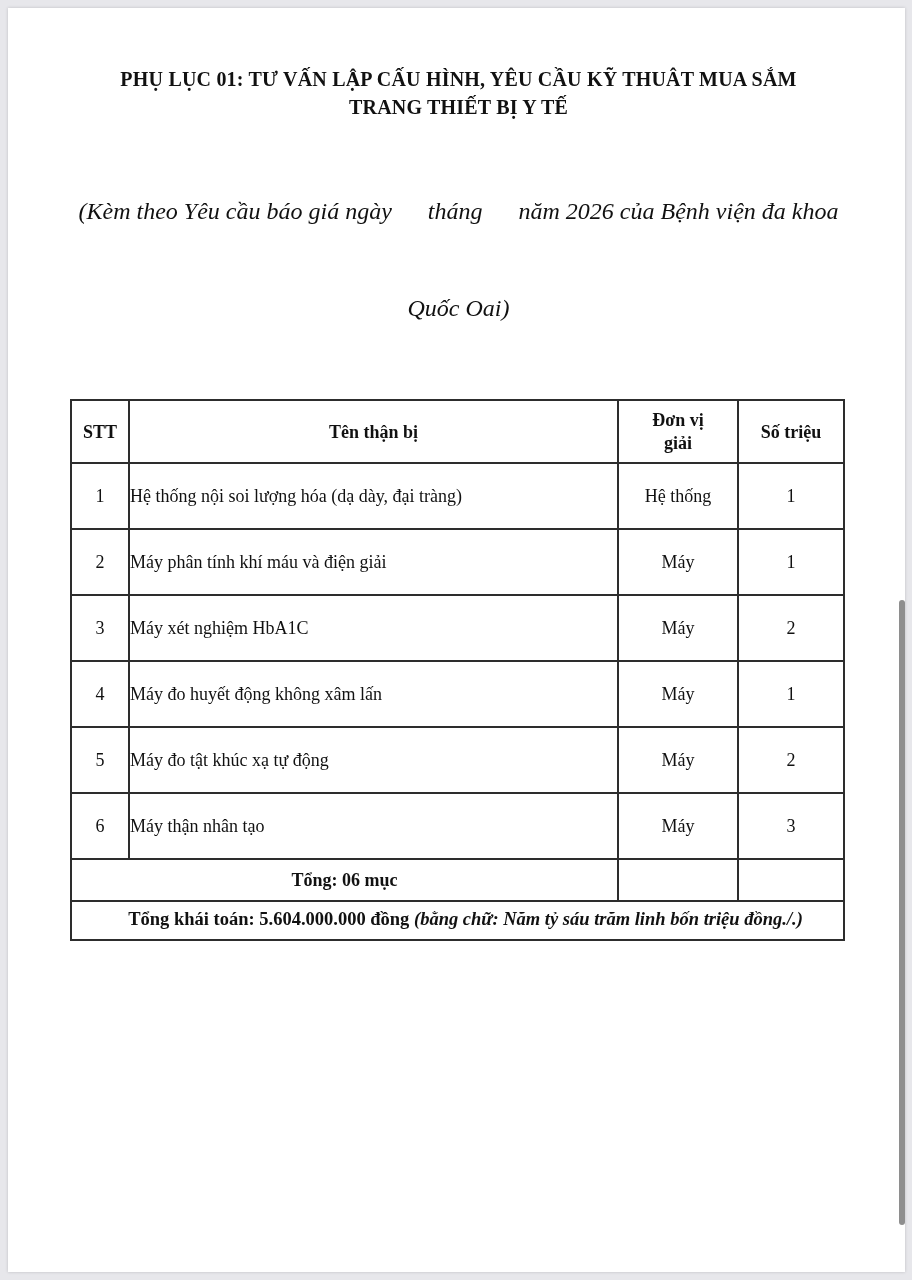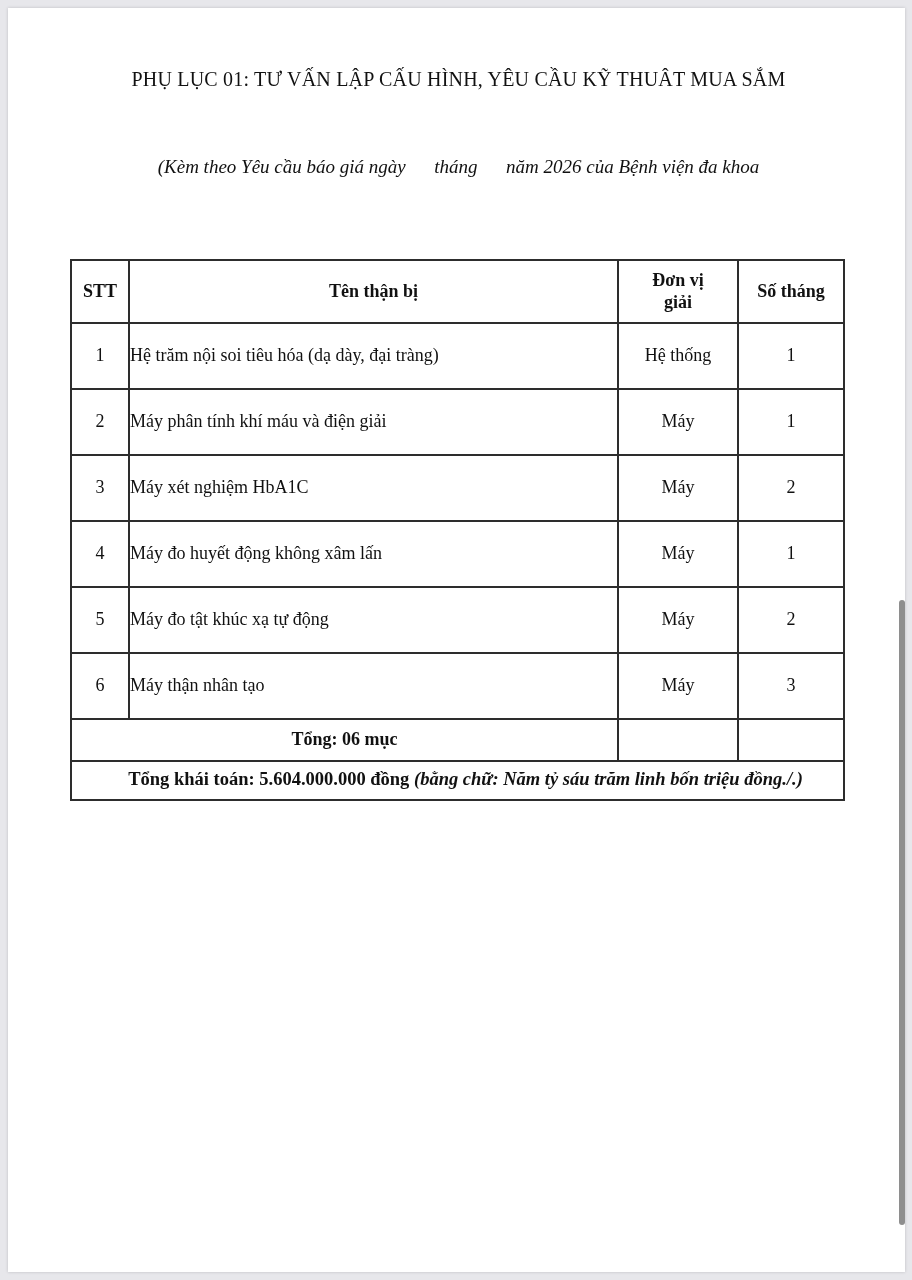--- a/index.html
+++ b/index.html
@@ -15,39 +15,39 @@
     position: absolute;
     left: 8px; top: 8px;
     width: 897px; height: 1264px;
     background: #ffffff;
     box-shadow: 0 0 3px rgba(0,0,0,0.18);
   }
   .content { padding: 58px 58px 0 62px; }
 
   .title {
     text-align: center;
-    font-weight: normal;
+    font-weight: bold;
     font-size: 20px;
     line-height: 1.38;
     letter-spacing: 0.2px;
   }
   .subtitle {
     text-align: center;
     font-style: italic;
-    font-size: 19px;
+    font-size: 24px;
     line-height: 1.35;
     margin-top: 9px;
     white-space: pre-wrap;
   }
 
   table.equip {
     border-collapse: collapse;
     table-layout: fixed;
     width: 773px;
-    margin-top: 28px;
+    margin-top: 10px;
   }
   table.equip col.c-stt  { width: 58px; }
   table.equip col.c-name { width: 489px; }
   table.equip col.c-unit { width: 120px; }
   table.equip col.c-qty  { width: 106px; }
 
   table.equip th, table.equip td {
     border: 2px solid #2d2d2d;
     font-size: 18px;
     vertical-align: middle;
@@ -92,46 +92,48 @@
   }
 </style>
 </head>
 <body>
 
 <div class="page">
   <div class="content">
 
     <div class="title">
       <div>PHỤ LỤC 01: TƯ VẤN LẬP CẤU HÌNH, YÊU CẦU KỸ THUÂT MUA SẮM</div>
+      <div>TRANG THIẾT BỊ Y TẾ</div>
     </div>
 
     <div class="subtitle">
       <div>(Kèm theo Yêu cầu báo giá ngày      tháng      năm 2026 của Bệnh viện đa khoa</div>
+      <div>Quốc Oai)</div>
     </div>
 
     <table class="equip">
       <colgroup>
         <col class="c-stt">
           <col class="c-name">
           <col class="c-unit">
           <col class="c-qty">
       </colgroup>
       <tbody>
         <tr>
           <th>STT</th>
           <th>Tên thận bị</th>
           <th class="h-unit">
             <div class="wrapbox">Đơn vị giải</div>
           </th>
-          <th>Số tháng</th>
+          <th>Số triệu</th>
         </tr>
 
         <tr class="data-row">
           <td class="center">1</td>
-          <td class="name-cell">Hệ trăm nội soi tiêu hóa (dạ dày, đại tràng)</td>
+          <td class="name-cell">Hệ thống nội soi lượng hóa (dạ dày, đại tràng)</td>
           <td class="center">Hệ thống</td>
           <td class="center">1</td>
         </tr>
         <tr class="data-row">
           <td class="center">2</td>
           <td class="name-cell">Máy phân tính khí máu và điện giải</td>
           <td class="center">Máy</td>
           <td class="center">1</td>
         </tr>
         <tr class="data-row">

